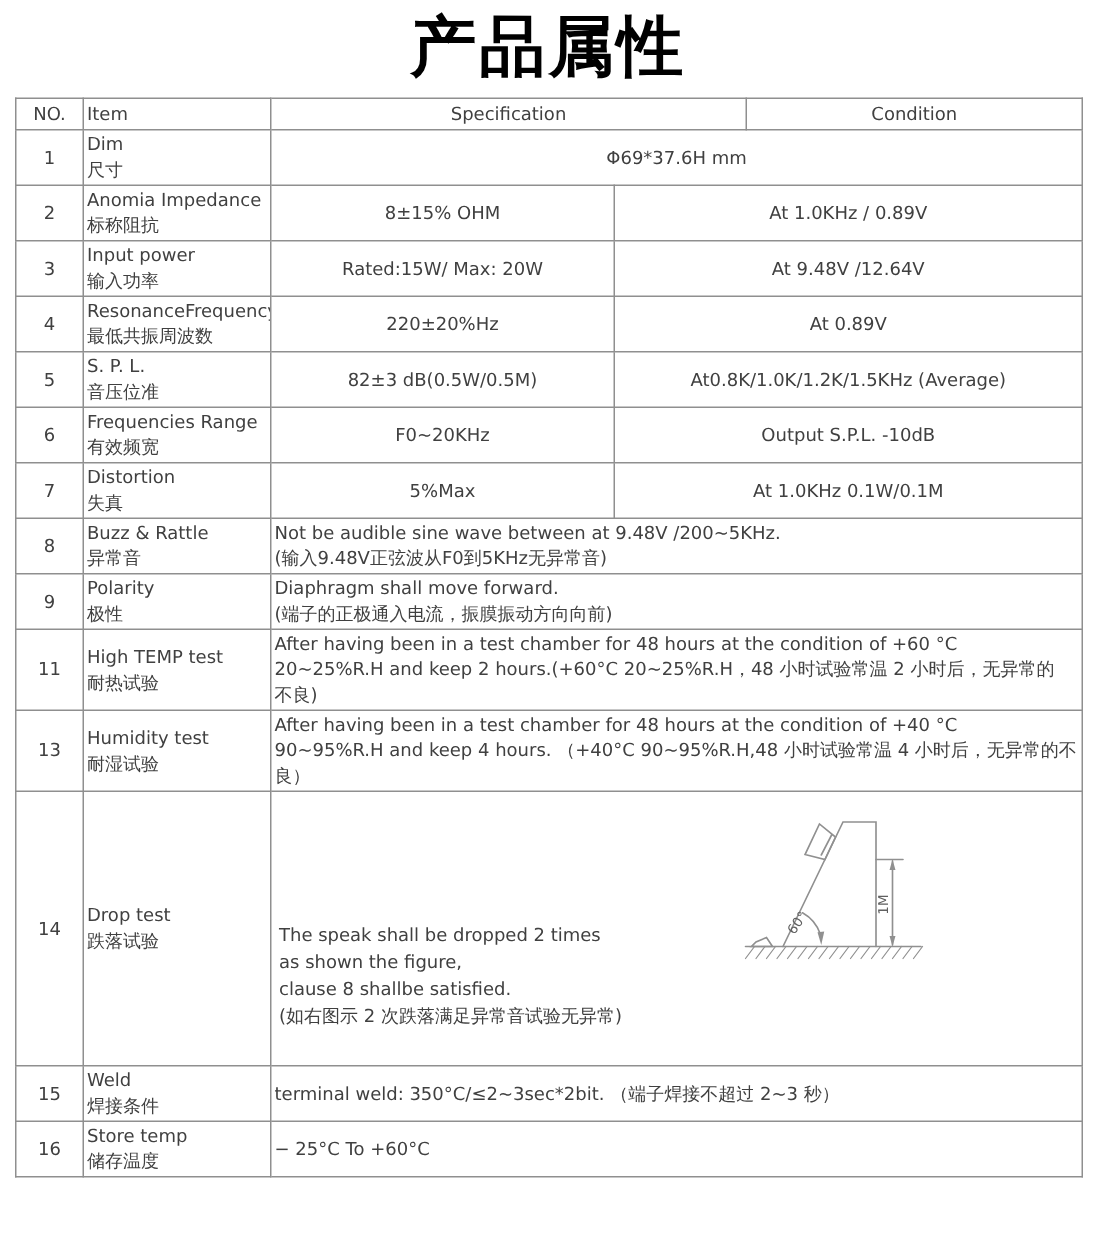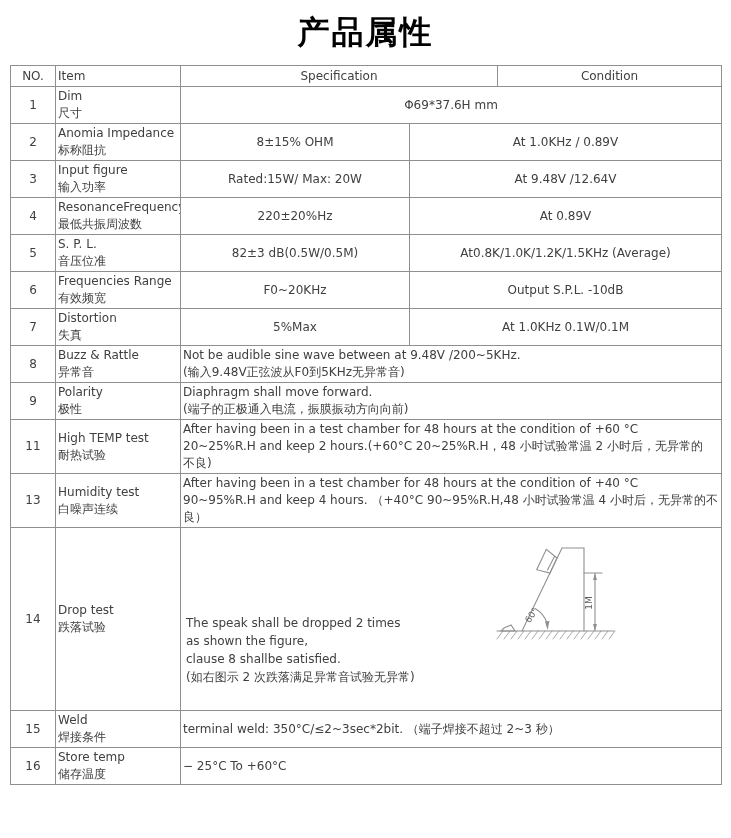--- a/index.html
+++ b/index.html
@@ -3,21 +3,21 @@
 <meta charset="utf-8">
 <style>
   html,body{margin:0;padding:0;background:#ffffff;}
   body{
     width:731px;height:838px;overflow:hidden;
     font-family:"DejaVu Sans","Liberation Sans",sans-serif;
     color:#404040;
   }
   .page-title{
     text-align:center;
-    font-size:32px;
+    font-size:44px;
     font-weight:bold;
     color:#000;
     line-height:58px;
     padding-top:3px;
     height:62px;
     letter-spacing:2px;
     font-family:"DejaVu Sans",sans-serif;
   }
   table.spec{
     border-collapse:collapse;
@@ -89,21 +89,21 @@
       </tr>
       <tr>
         <td class="c-no">2</td>
         <td class="c-item pre">Anomia Impedance
 标称阻抗</td>
         <td class="center pre">8±15% OHM</td>
         <td class="center" colspan="2">At 1.0KHz / 0.89V</td>
       </tr>
       <tr>
         <td class="c-no">3</td>
-        <td class="c-item pre">Input figure
+        <td class="c-item pre">Input power
 输入功率</td>
         <td class="center pre">Rated:15W/ Max: 20W</td>
         <td class="center" colspan="2">At 9.48V /12.64V</td>
       </tr>
       <tr>
         <td class="c-no">4</td>
         <td class="c-item pre">ResonanceFrequency
 最低共振周波数</td>
         <td class="center pre">220±20%Hz</td>
         <td class="center" colspan="2">At 0.89V</td>
@@ -147,21 +147,21 @@
         <td class="c-no">11</td>
         <td class="c-item pre">High TEMP test
 耐热试验</td>
         <td class="left pre" colspan="3">After having been in a test chamber for 48 hours at the condition of +60 °C
 20~25%R.H and keep 2 hours.(+60°C 20~25%R.H，48 小时试验常温 2 小时后，无异常的
 不良)</td>
       </tr>
       <tr>
         <td class="c-no">13</td>
         <td class="c-item pre">Humidity test
-白噪声连续</td>
+耐湿试验</td>
         <td class="left pre" colspan="3">After having been in a test chamber for 48 hours at the condition of +40 °C
 90~95%R.H and keep 4 hours. （+40°C 90~95%R.H,48 小时试验常温 4 小时后，无异常的不良）</td>
       </tr>
       <tr>
         <td class="c-no">14</td>
         <td class="c-item pre">Drop test
 跌落试验</td>
         <td class="left pre fig-cell" colspan="3"><div class="fig-text">The speak shall be dropped 2 times
 as shown the figure,
 clause 8 shallbe satisfied.

